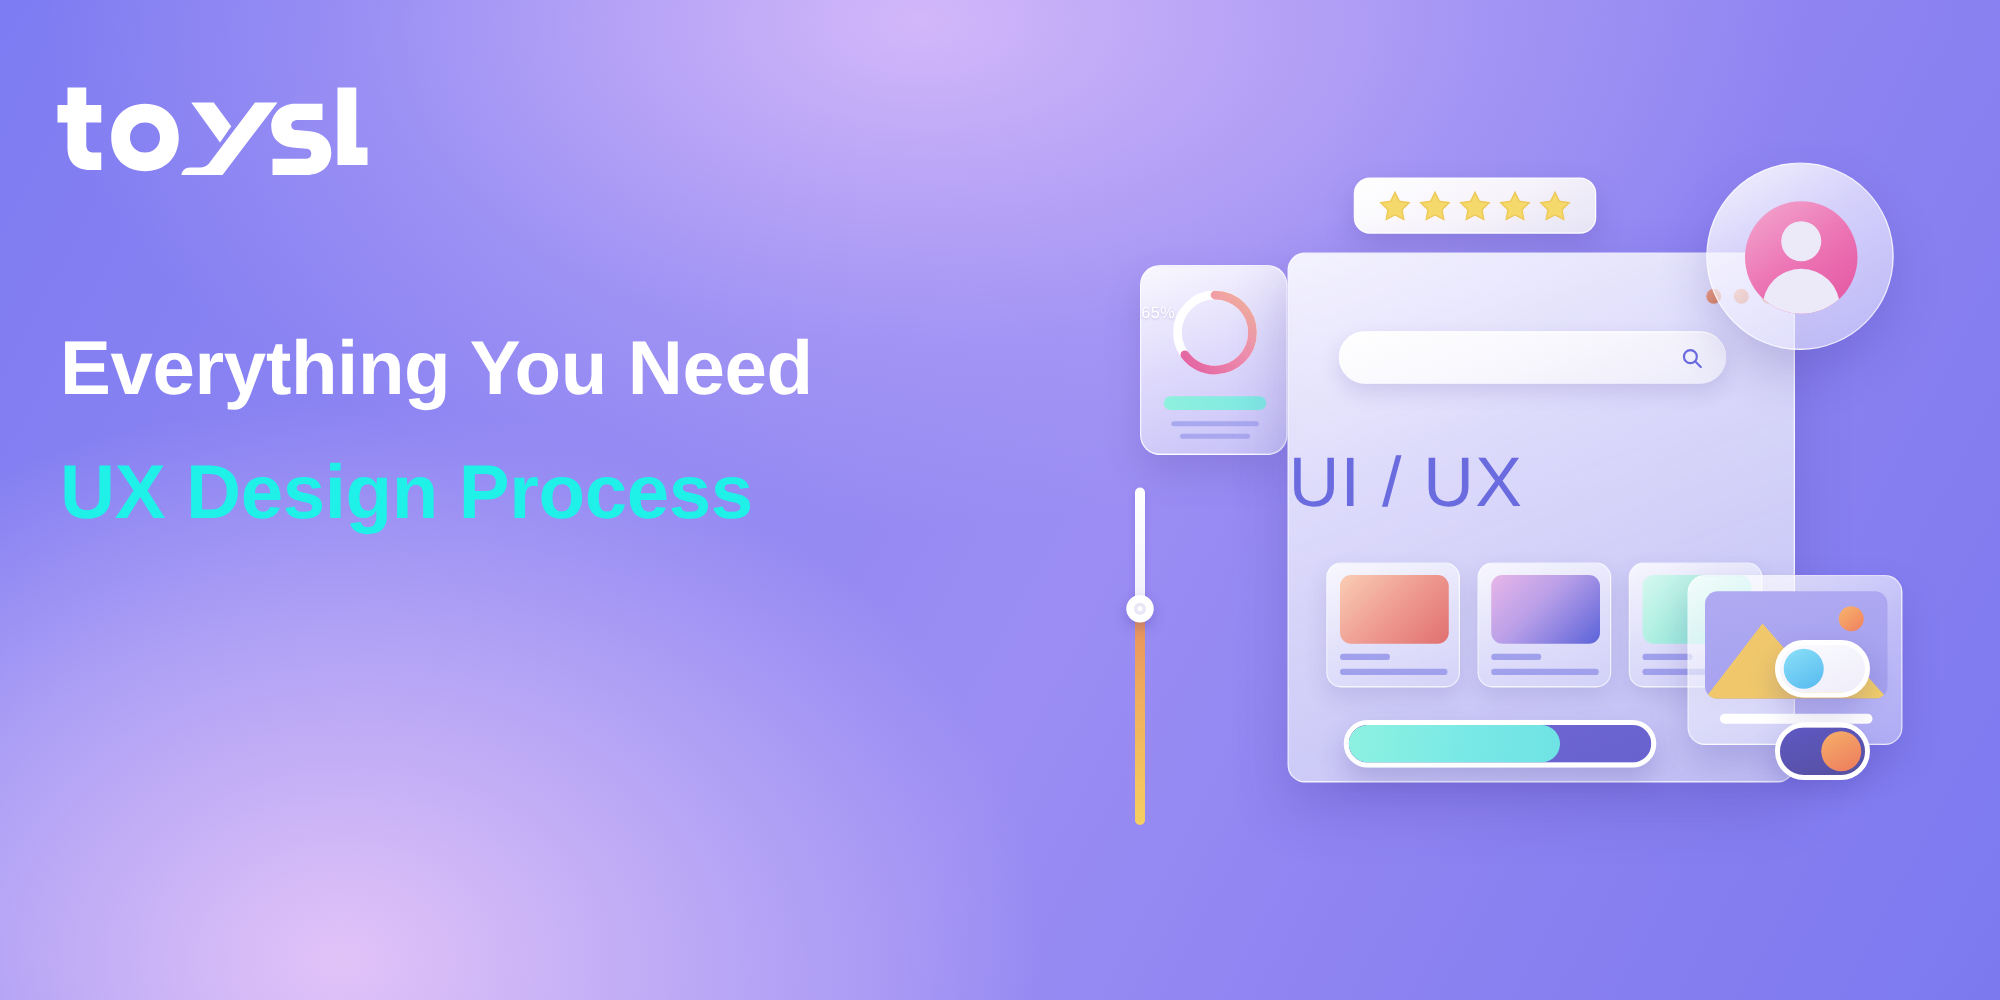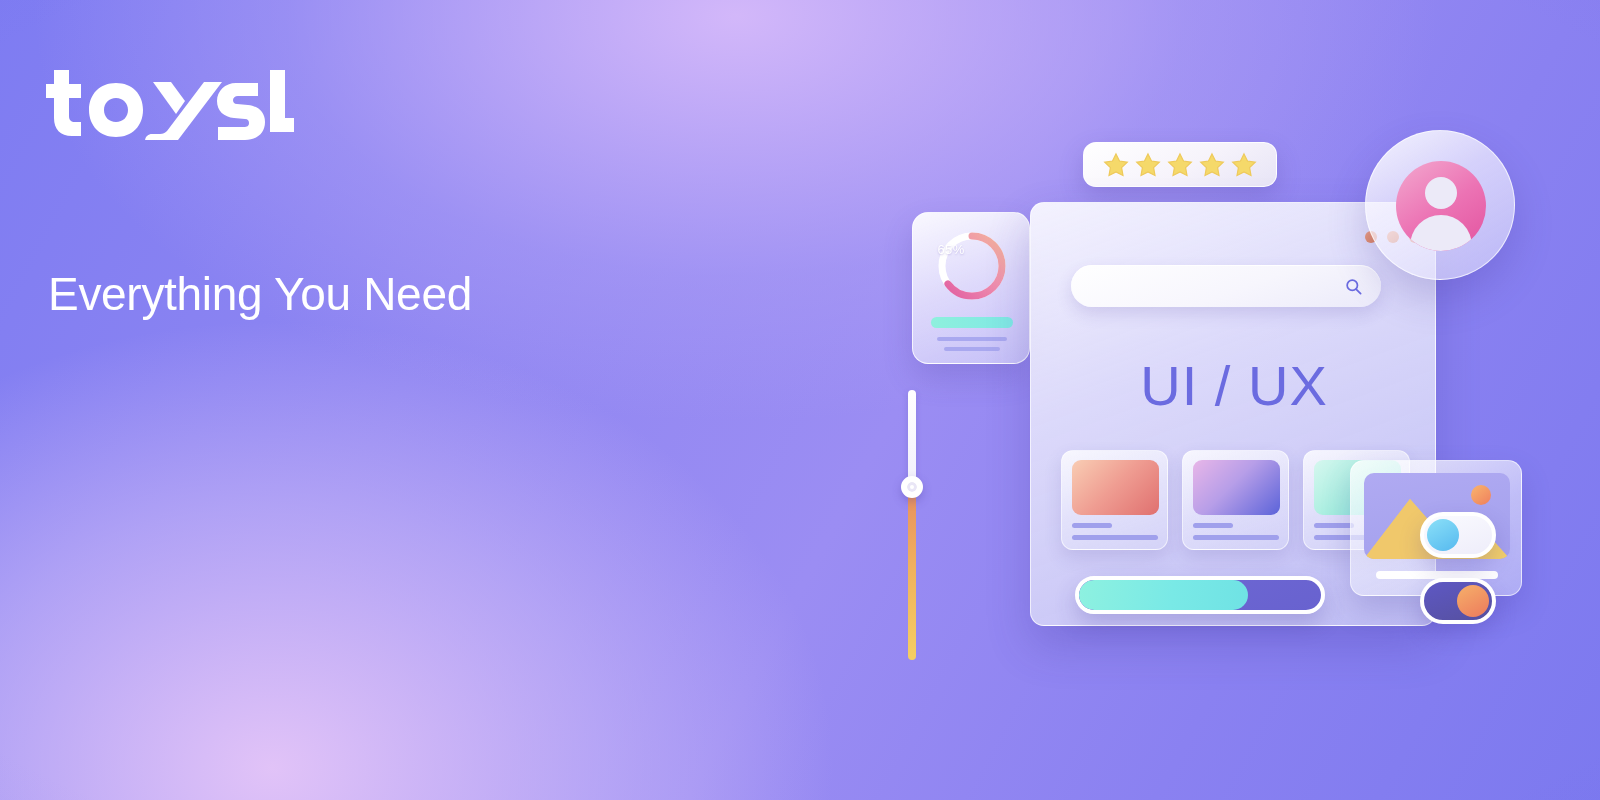--- a/index.html
+++ b/index.html
@@ -23,21 +23,21 @@
     background:radial-gradient(120% 120% at 50% 50%, rgba(255,255,255,0) 55%, rgba(95,90,215,0.22) 100%);
   }
 
   
   .logo { position:absolute; left:44px; top:62px; width:250px; height:78px; }
   .logo svg { display:block; }
 
   
   .headline { position:absolute; left:48px; top:245px; width:740px; }
   .hl-line {
-    font-size:46px; line-height:99px; font-weight:400;
+    font-size:61px; line-height:99px; font-weight:700;
     letter-spacing:-0.3px; color:#ffffff; white-space:nowrap;
   }
   .hl-accent { color:#1ff0e8; }
 
   
   .illo { position:absolute; left:880px; top:130px; width:700px; height:530px; }
   .illo > * { position:absolute; }
 
   
   .stars {
@@ -51,21 +51,21 @@
 
   
   .stat-card {
     left:32px; top:82px; width:118px; height:152px; border-radius:16px;
     background:linear-gradient(160deg, rgba(255,255,255,0.93) 0%, rgba(246,245,254,0.72) 48%, rgba(223,222,250,0.62) 100%);
     border:1px solid rgba(255,255,255,0.8);
     box-shadow:0 14px 30px rgba(70,55,150,0.20);
   }
   .donut { position:absolute; left:21px; top:15px; width:76px; height:76px; }
   .donut-label {
-    position:absolute; left:0; top:29px; width:76px; text-align:center;
+    position:absolute; left:0; top:29px; width:76px; 
     font-size:13px; font-weight:400; color:#ffffff; letter-spacing:0.4px;
     text-shadow:0 1px 2px rgba(120,100,190,0.35);
   }
   .stat-pill {
     position:absolute; left:18px; top:104px; width:82px; height:11px; border-radius:6px;
     background:linear-gradient(90deg,#8ef0dd 0%,#7fe8e4 100%);
   }
   .stat-l1 { position:absolute; left:24px; top:124px; width:70px; height:4px; border-radius:3px; background:#a9a8ef; }
   .stat-l2 { position:absolute; left:31px; top:134px; width:56px; height:4px; border-radius:3px; background:#a9a8ef; }
 
@@ -82,21 +82,21 @@
     background:linear-gradient(140deg,#efa183 0%,#d9815f 100%);
   }
   .searchbar {
     position:absolute; left:40px; top:62px; width:310px; height:42px; border-radius:21px;
     background:linear-gradient(160deg,#ffffff 0%,#f7f6fd 55%,#ebeafa 100%);
     box-shadow:0 7px 16px rgba(80,65,160,0.16), inset 0 1px 0 rgba(255,255,255,0.9);
     display:flex; align-items:center; justify-content:flex-end; padding-right:18px;
   }
   .search-icon { width:19px; height:19px; }
   .uiux {
-    position:absolute; left:0; top:150px; width:406px; text-align:center;
+    position:absolute; left:0; top:150px; width:406px; text-align:left;
     font-size:56px; font-weight:500; color:#6b6be0; letter-spacing:1px;
   }
   .cards { position:absolute; left:30px; top:247px; display:flex; gap:14px; }
   .mini {
     width:107px; height:100px; border-radius:12px;
     background:linear-gradient(160deg, rgba(255,255,255,0.80) 0%, rgba(240,240,253,0.55) 50%, rgba(218,218,248,0.48) 100%);
     border:1px solid rgba(255,255,255,0.62);
     box-shadow:0 8px 18px rgba(70,58,150,0.14);
     position:relative;
   }
@@ -206,20 +206,21 @@
 
       <path d="M214 21 h-22 c-11 0 -19 8 -19 18 c0 10 7 16 17 17 l11 1 c3 0 4 2 4 4 c0 3 -2 4 -5 4 h-26 v13 h27 c12 0 20 -7 20 -18 c0 -10 -7 -16 -17 -17 l-11 -1 c-3 0 -4 -2 -4 -4 c0 -2 2 -4 5 -4 h20 z"></path>
 
       <path d="M226 8 h15 v48 h16 v14 h-31 z"></path>
     </g>
   </svg>
 </div>
 
 <div class="headline">
   <div class="hl-line">Everything You Need</div>
+  <div class="hl-line hl-accent">UX Design Process</div>
 </div>
 
 <div class="illo">
 
   <div class="stars">
     <svg class="star" viewBox="0 0 24 24">
         <path fill="#f5d96a" stroke="#eec95a" stroke-width="1" d="M12 2.5l3 6.1 6.7 1-4.9 4.7 1.2 6.7L12 17.9 6 21l1.2-6.7L2.3 9.6l6.7-1z"></path>
       </svg>
     <svg class="star" viewBox="0 0 24 24">
         <path fill="#f5d96a" stroke="#eec95a" stroke-width="1" d="M12 2.5l3 6.1 6.7 1-4.9 4.7 1.2 6.7L12 17.9 6 21l1.2-6.7L2.3 9.6l6.7-1z"></path>

